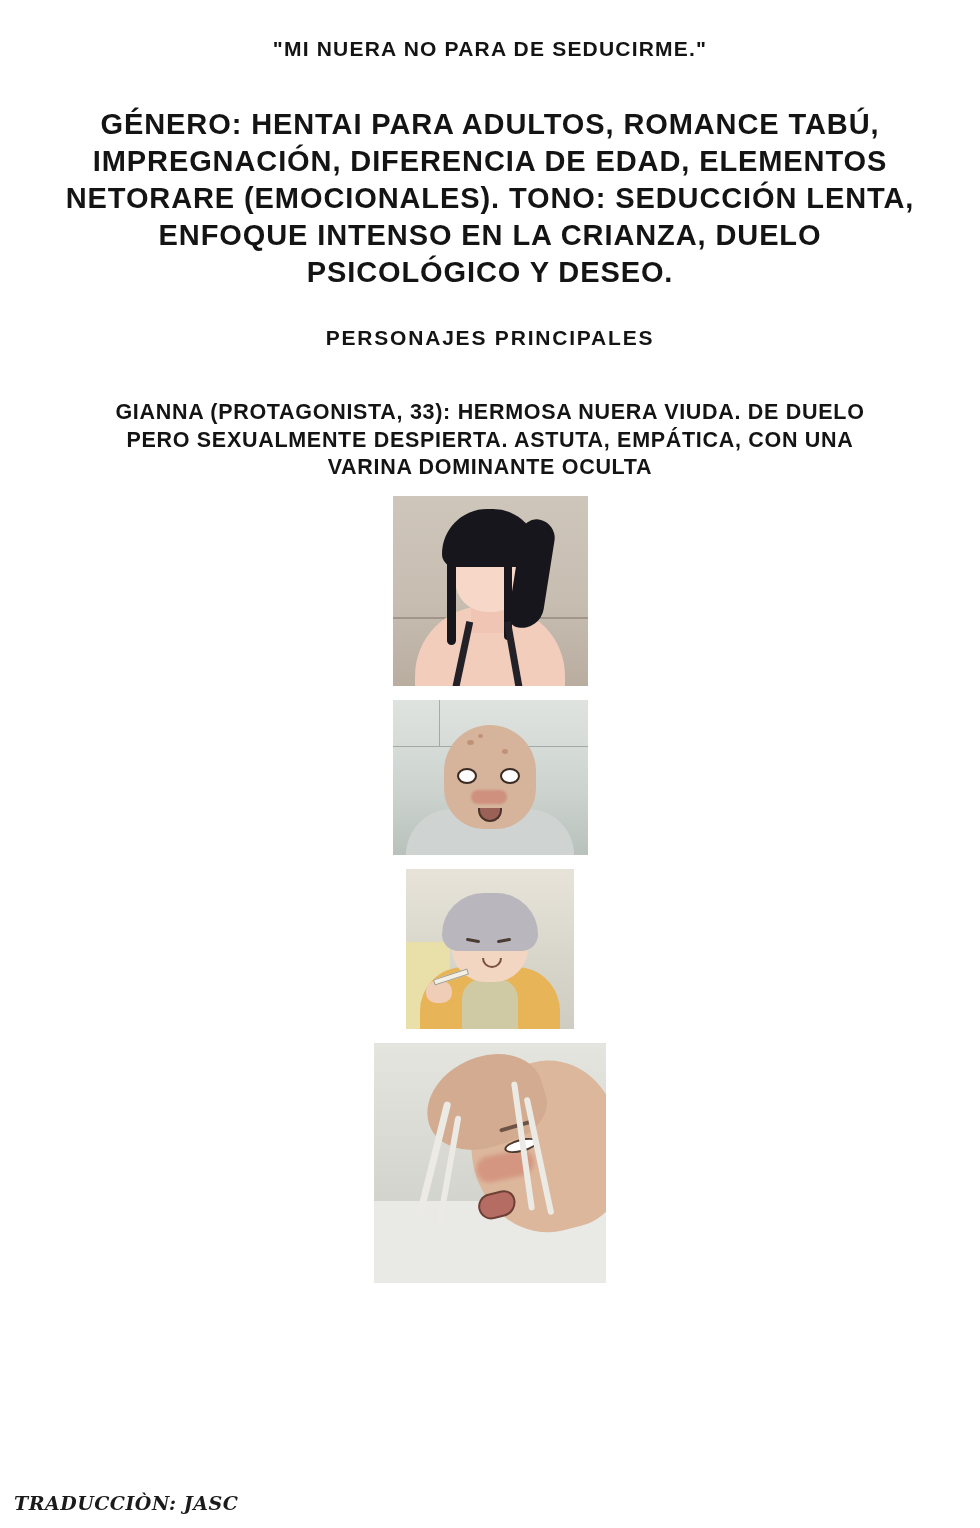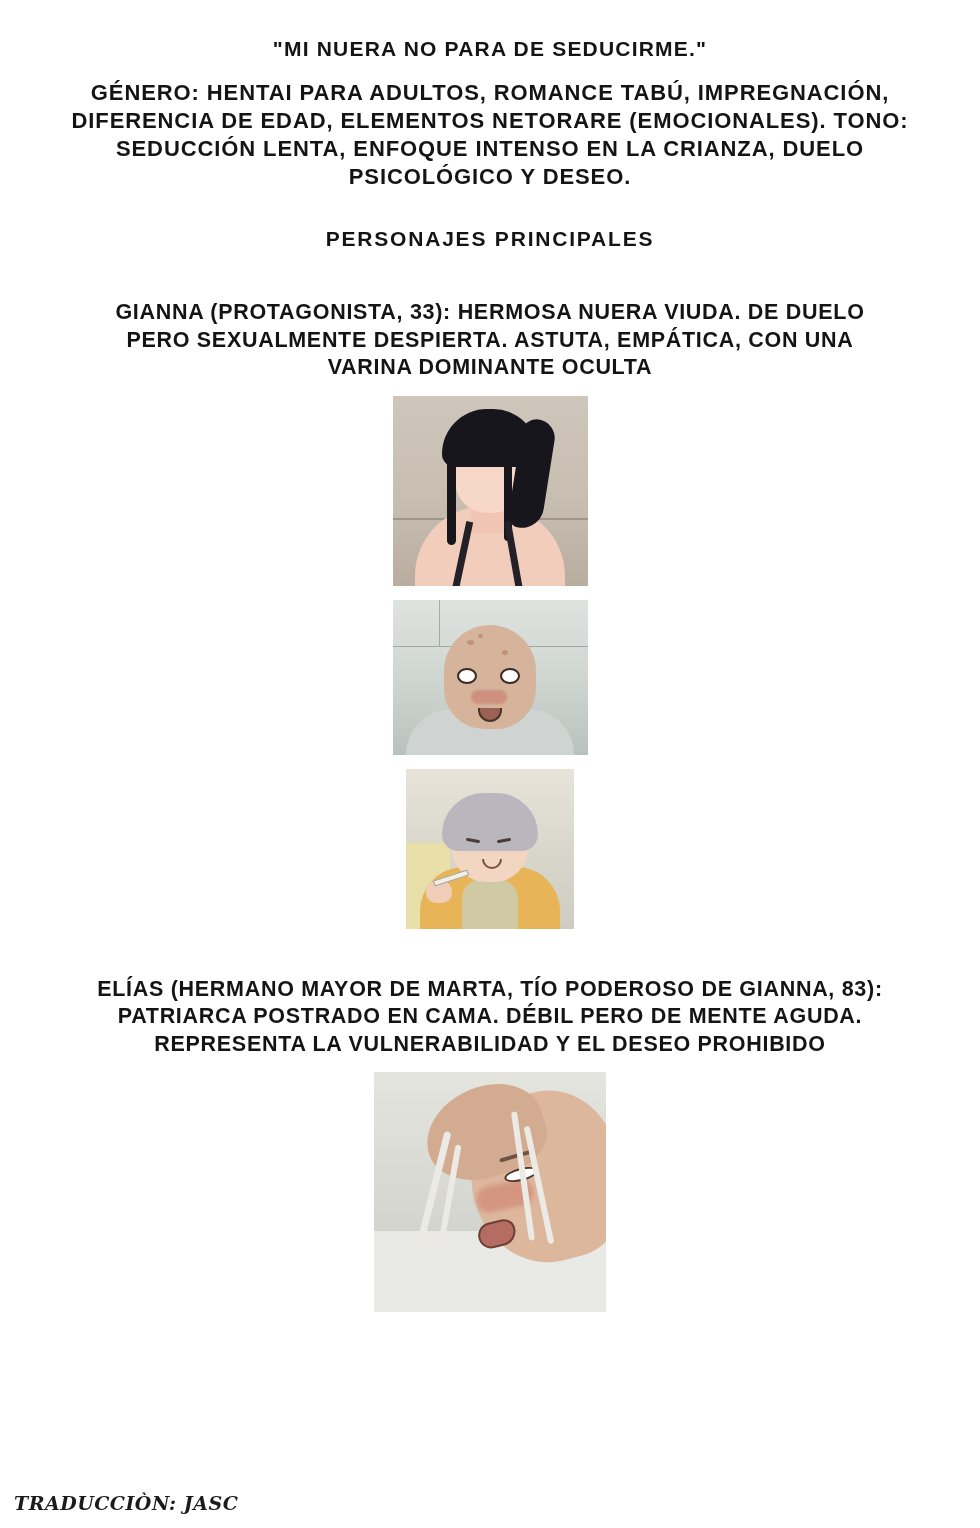--- a/index.html
+++ b/index.html
@@ -27,23 +27,23 @@
     line-height: 1.28;
     font-weight: 600;
     color: #141414;
   }
   .title {
     font-size: 21px;
     letter-spacing: 1.2px;
     padding-top: 36px;
   }
   .genre {
-    font-size: 22px;
+    font-size: 29px;
     padding: 0 60px;
-    margin-top: 16px;
+    margin-top: 43px;
     letter-spacing: 0.9px;
   }
   .audience {
     font-size: 22px;
     padding: 0 90px;
     margin-top: 30px;
     letter-spacing: 0.9px;
   }
   .section-heading {
     font-size: 21px;
@@ -431,21 +431,20 @@
     <div class="shirt"></div>
     <div class="head"></div>
     <div class="hair"></div>
     <div class="eye-l"></div>
     <div class="eye-r"></div>
     <div class="smile"></div>
     <div class="hand"></div>
     <div class="cig"></div>
   </div>
 
-  <div class="block char-desc">ELÍAS (HERMANO MAYOR DE MARTA, TÍO PODEROSO DE GIANNA, 83): PATRIARCA POSTRADO EN CAMA. DÉBIL PERO DE MENTE AGUDA. REPRESENTA LA VULNERABILIDAD Y EL DESEO PROHIBIDO</div>
   <div class="char-figure fig-elias">
     <div class="pillow"></div>
     <div class="head"></div>
     <div class="scalp"></div>
     <div class="blush"></div>
     <div class="brow"></div>
     <div class="eye"></div>
     <div class="mouth"></div>
     <div class="hair-strand hs1"></div>
     <div class="hair-strand hs2"></div>

